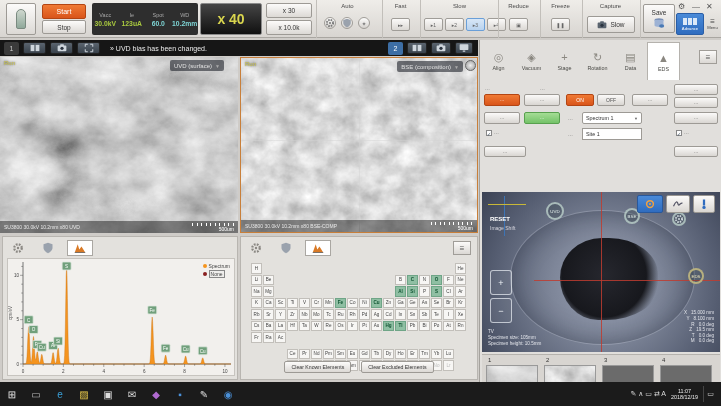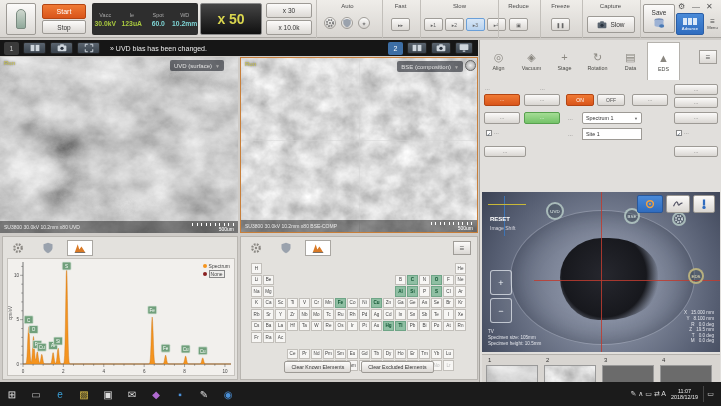--- a/index.html
+++ b/index.html
@@ -241,21 +241,21 @@
       <div class="infocol">
           <span class="lbl">Spot</span>
           <span class="val" style="color:#7fd6d6">60.0</span>
         </div>
       <div class="infocol">
           <span class="lbl">WD</span>
           <span class="val" style="color:#7fd6d6">10.2mm</span>
         </div>
     </div>
 
-    <div class="magpanel abs">x 50</div>
+    <div class="magpanel abs">x 40</div>
     <div class="magbtns abs">
       <div class="btn">x 30</div>
       <div class="btn">x 10.0k</div>
     </div>
 
     <div class="abs" style="left:316px;top:0;width:62px;height:38px;border-left:1px solid #c2bfba;">
       <div class="grp-label">Auto</div>
       <div class="abs" style="left:7px;top:17px;display:flex;gap:5px;">
         <div class="ghost-ic">
             <svg class="ic sm">

